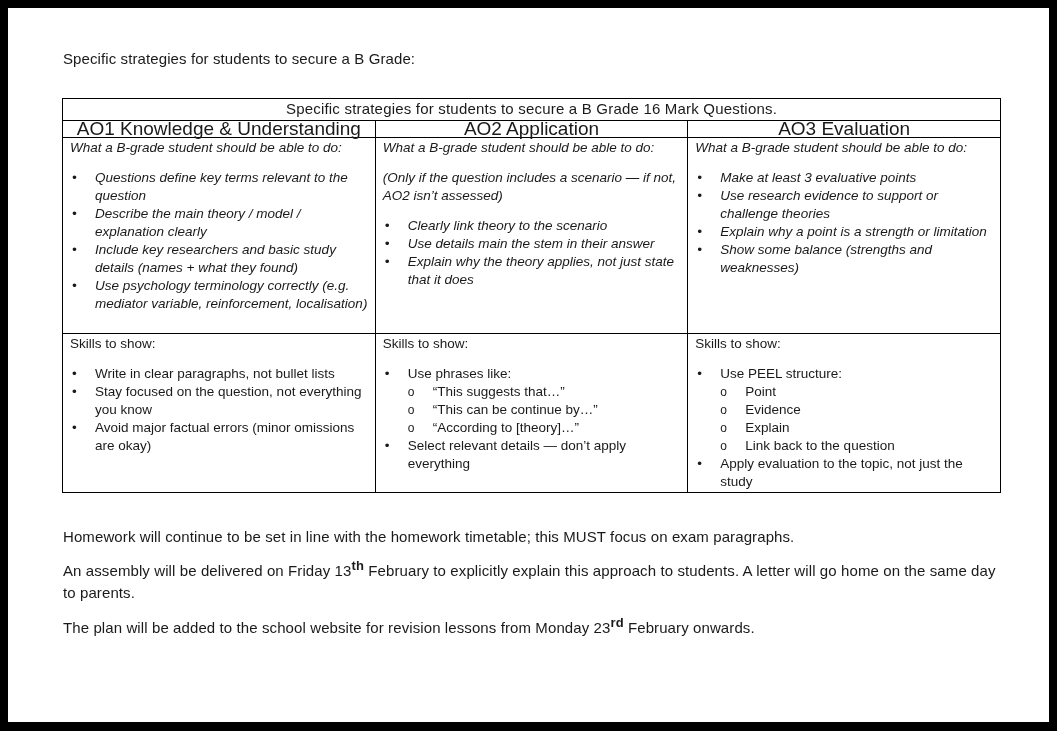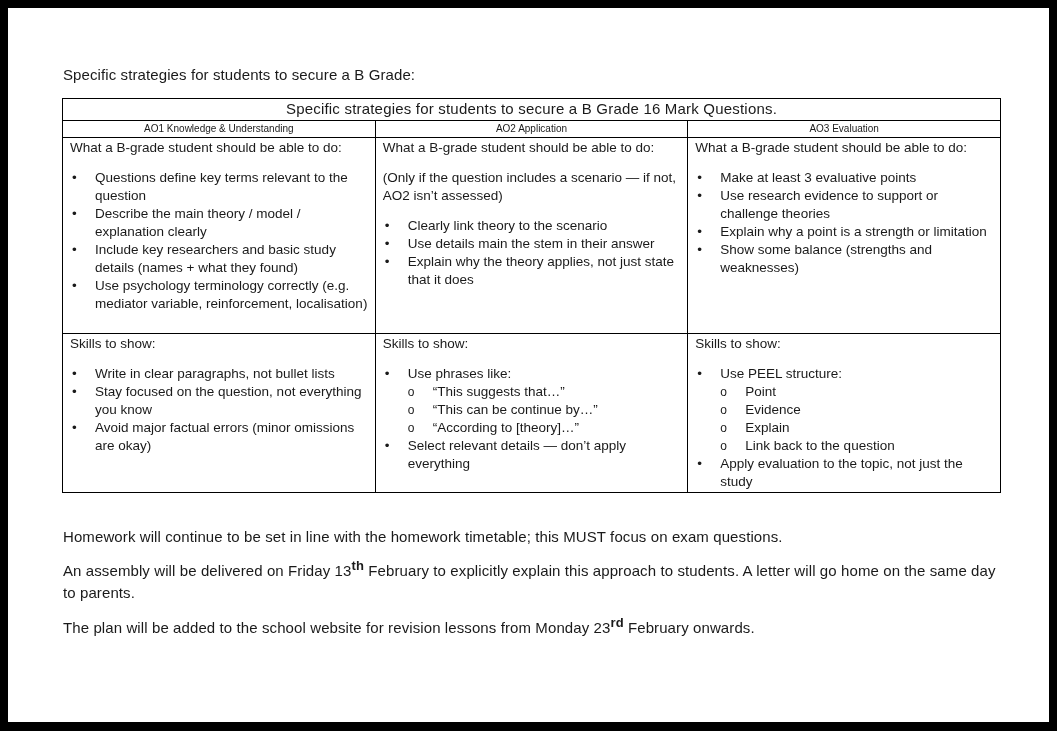--- a/index.html
+++ b/index.html
@@ -5,41 +5,41 @@
     html, body { margin: 0; padding: 0; }
     body {
       width: 1057px; height: 731px; background: #000; position: relative; overflow: hidden;
       font-family: "Liberation Sans", sans-serif; color: #1a1a1a;
     }
     .page {
       position: absolute; left: 8px; top: 8px; width: 1041px; height: 714px;
       background: #fff;
     }
     .intro {
-      position: absolute; left: 55px; top: 58px; font-size: 15px; letter-spacing: 0.1px;
+      position: absolute; left: 55px; top: 42px; font-size: 15px; letter-spacing: 0.1px;
     }
     table.strat {
       position: absolute; left: 54px; top: 90px; width: 939px;
       border-collapse: collapse; table-layout: fixed; font-size: 13.5px; line-height: 18px;
     }
     table.strat td, table.strat th {
       border: 1px solid #000; vertical-align: top; padding: 0 7px;
     }
     table.strat th { font-weight: normal; text-align: center; padding: 0; }
     .title-row th { font-size: 15px; height: 21px; line-height: 20px; letter-spacing: 0.2px; }
-    .head-row th { font-size: 10px; height: 16px; line-height: 16px; }
+    .head-row th { font-size: 19px; height: 16px; line-height: 16px; }
     .cell-intro { margin: 1px 0 12px 0; }
     .cell-note { margin: 0 0 12px 0; }
     ul.b { list-style: none; margin: 0; padding: 0; }
     ul.b > li { position: relative; padding-left: 25px; margin: 0; }
     ul.b > li .bul { position: absolute; left: 2px; top: 0; }
     ul.s { list-style: none; margin: 0; padding: 0; }
     ul.s > li { position: relative; padding-left: 50px; }
     ul.s > li .sbul { position: absolute; left: 25px; top: 0; font-size: 12px; }
-    .r1 td { height: 195px; }
+    .r1 td { height: 195px; font-style: italic; }
     .r2 td { height: 158px; }
     .para {
       position: absolute; left: 55px; font-size: 15px; line-height: 22px; width: 935px; letter-spacing: 0.1px;
     }
     sup { font-size: 13px; line-height: 0; vertical-align: super; font-weight: bold; }
   </style>
 </head>
 <body>
 
 <div class="page">
@@ -119,16 +119,16 @@
                   <li><span class="sbul">o</span><span>Link back to the question</span></li>
                 </ul>
               </li>
               <li><span class="bul">•</span><span>Apply evaluation to the topic, not just the study</span></li>
             </ul>
           </td>
     </tr>
   </tbody>
     </table>
 
-  <div class="para" style="top:518px;">Homework will continue to be set in line with the homework timetable; this MUST focus on exam questions.</div>
+  <div class="para" style="top:518px;">Homework will continue to be set in line with the homework timetable; this MUST focus on exam paragraphs.</div>
   <div class="para" style="top:552px;"><span>An assembly will be delivered on Friday 13</span><sup>th</sup><span> February to explicitly explain this approach to students.  A letter will go home on the same day to parents.</span></div>
   <div class="para" style="top:609px;"><span>The plan will be added to the school website for revision lessons from Monday 23</span><sup>rd</sup><span> February onwards.</span></div>
 </div>
 
 </body></html>

